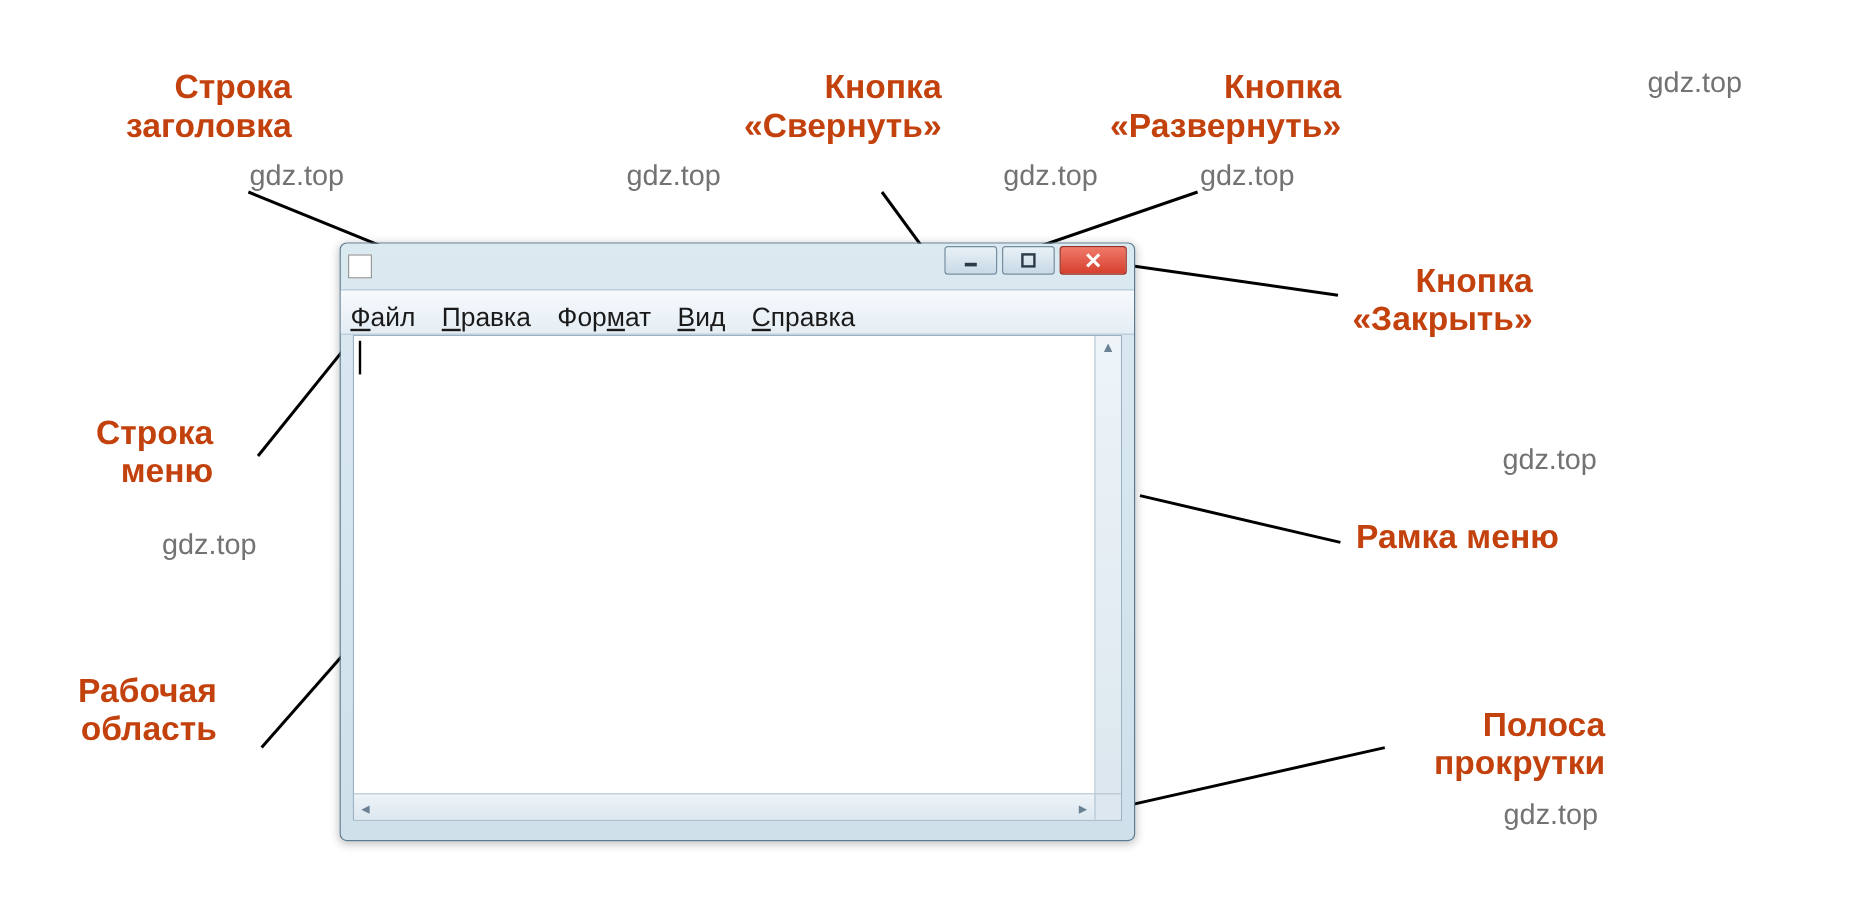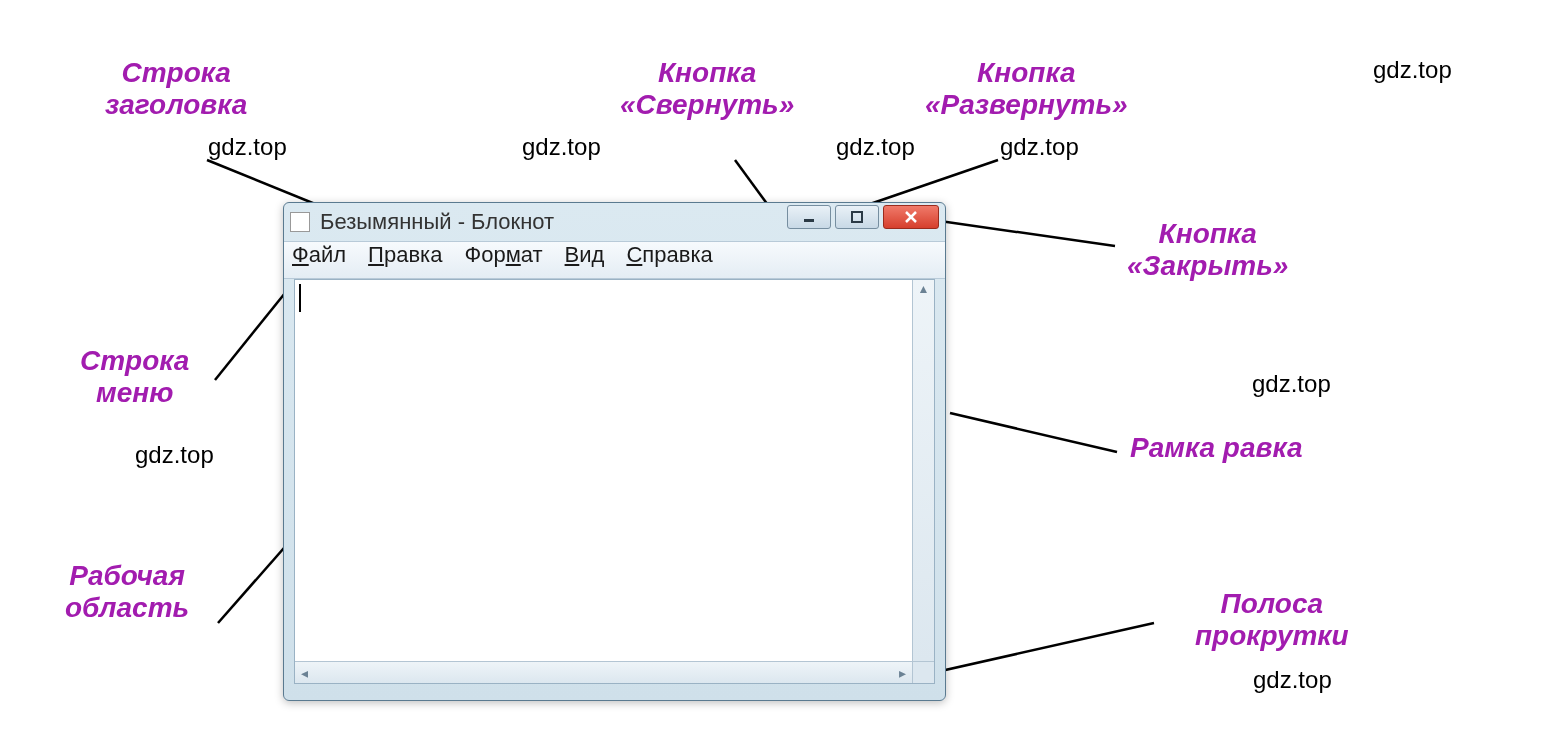--- a/index.html
+++ b/index.html
@@ -6,30 +6,29 @@
     body {
       width: 1550px;
       height: 754px;
       font-family: Arial, sans-serif;
       background: #ffffff;
       position: relative;
       overflow: hidden;
     }
     .label {
       position: absolute;
-      color: #a21caf;
-      font-style: italic;
+      color: #c2410c;
       font-weight: bold;
       font-size: 28px;
-      text-align: center;
+      text-align: right;
       line-height: 1.15;
     }
     .watermark {
       position: absolute;
-      color: #000000;
+      color: #737373;
       font-size: 24px;
       font-family: Arial, sans-serif;
     }
     .window {
       position: absolute;
       left: 283px;
       top: 202px;
       width: 663px;
       height: 499px;
       background: linear-gradient(#dbe9f1, #cfe0ea);
@@ -76,21 +75,21 @@
       border-color: #9a2b1d;
       color: #fff;
     }
     .win-btn svg { display: block; }
     .menubar {
       height: 38px;
       background: linear-gradient(#f7fafd, #e4edf4);
       border-top: 1px solid #b8cad8;
       border-bottom: 1px solid #b8cad8;
       display: flex;
-      align-items: flex-start;
+      align-items: flex-end;
       padding: 0 8px;
       gap: 22px;
     }
     .menu-item {
       font-size: 22px;
       color: #1a1a1a;
     }
     .menu-item .ul { text-decoration: underline; }
     .client-area {
       position: relative;
@@ -143,21 +142,21 @@
     svg.connector { position: absolute; left: 0; top: 0; pointer-events: none; }
   </style>
 </head>
 <body>
 
 <div class="label" style="left:105px; top:57px;">Строка<br>заголовка</div>
 <div class="label" style="left:620px; top:57px;">Кнопка<br>«Свернуть»</div>
 <div class="label" style="left:925px; top:57px;">Кнопка<br>«Развернуть»</div>
 <div class="label" style="left:1127px; top:218px;">Кнопка<br>«Закрыть»</div>
 <div class="label" style="left:80px; top:345px;">Строка<br>меню</div>
-<div class="label" style="left:1130px; top:432px;">Рамка равка</div>
+<div class="label" style="left:1130px; top:432px;">Рамка меню</div>
 <div class="label" style="left:65px; top:560px;">Рабочая<br>область</div>
 <div class="label" style="left:1195px; top:588px;">Полоса<br>прокрутки</div>
 
 <div class="watermark" style="left:208px; top:133px;">gdz.top</div>
 <div class="watermark" style="left:522px; top:133px;">gdz.top</div>
 <div class="watermark" style="left:836px; top:133px;">gdz.top</div>
 <div class="watermark" style="left:1000px; top:133px;">gdz.top</div>
 <div class="watermark" style="left:1373px; top:56px;">gdz.top</div>
 <div class="watermark" style="left:440px; top:370px;">gdz.top</div>
 <div class="watermark" style="left:657px; top:370px;">gdz.top</div>
@@ -176,21 +175,20 @@
   <line x1="1115" y1="246" x2="912" y2="217" stroke="#000" stroke-width="2.5"></line>
   <line x1="215" y1="380" x2="302" y2="272" stroke="#000" stroke-width="2.5"></line>
   <line x1="1117" y1="452" x2="950" y2="413" stroke="#000" stroke-width="2.5"></line>
   <line x1="218" y1="623" x2="305" y2="524" stroke="#000" stroke-width="2.5"></line>
   <line x1="1154" y1="623" x2="892" y2="682" stroke="#000" stroke-width="2.5"></line>
 </svg>
 
 <div class="window">
   <div class="titlebar">
     <div class="app-icon"></div>
-    <div class="title-text">Безымянный - Блокнот</div>
     <div class="win-controls">
       <div class="win-btn">
         <svg width="14" height="14">
             <rect x="2" y="9" width="10" height="3" fill="#2b3a46"></rect>
           </svg>
       </div>
       <div class="win-btn">
         <svg width="14" height="14">
             <rect x="2" y="2" width="10" height="10" fill="none" stroke="#2b3a46" stroke-width="2"></rect>
           </svg>

